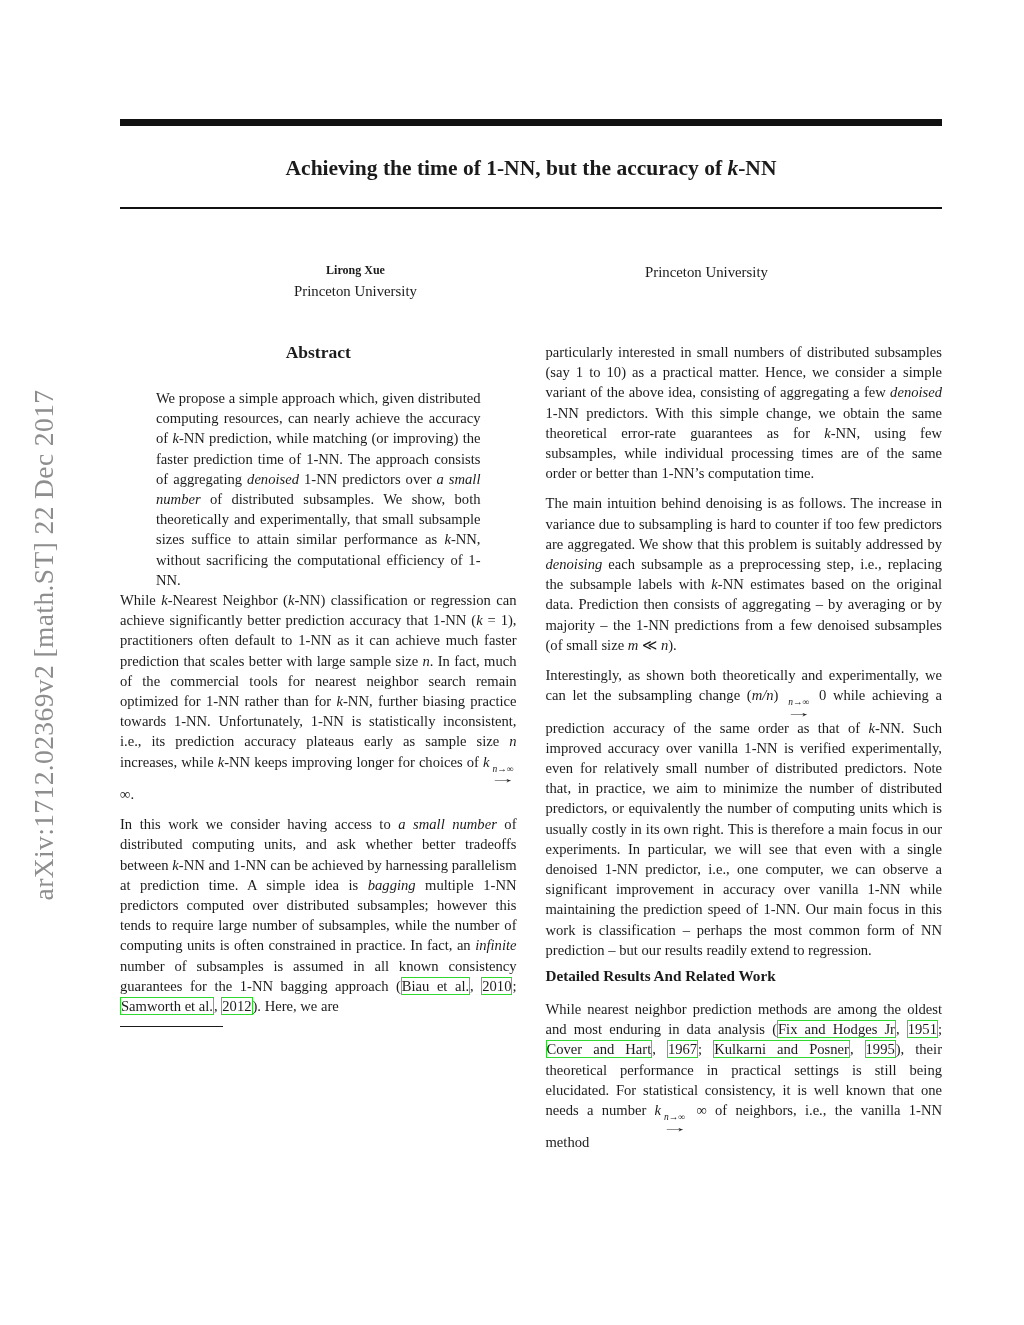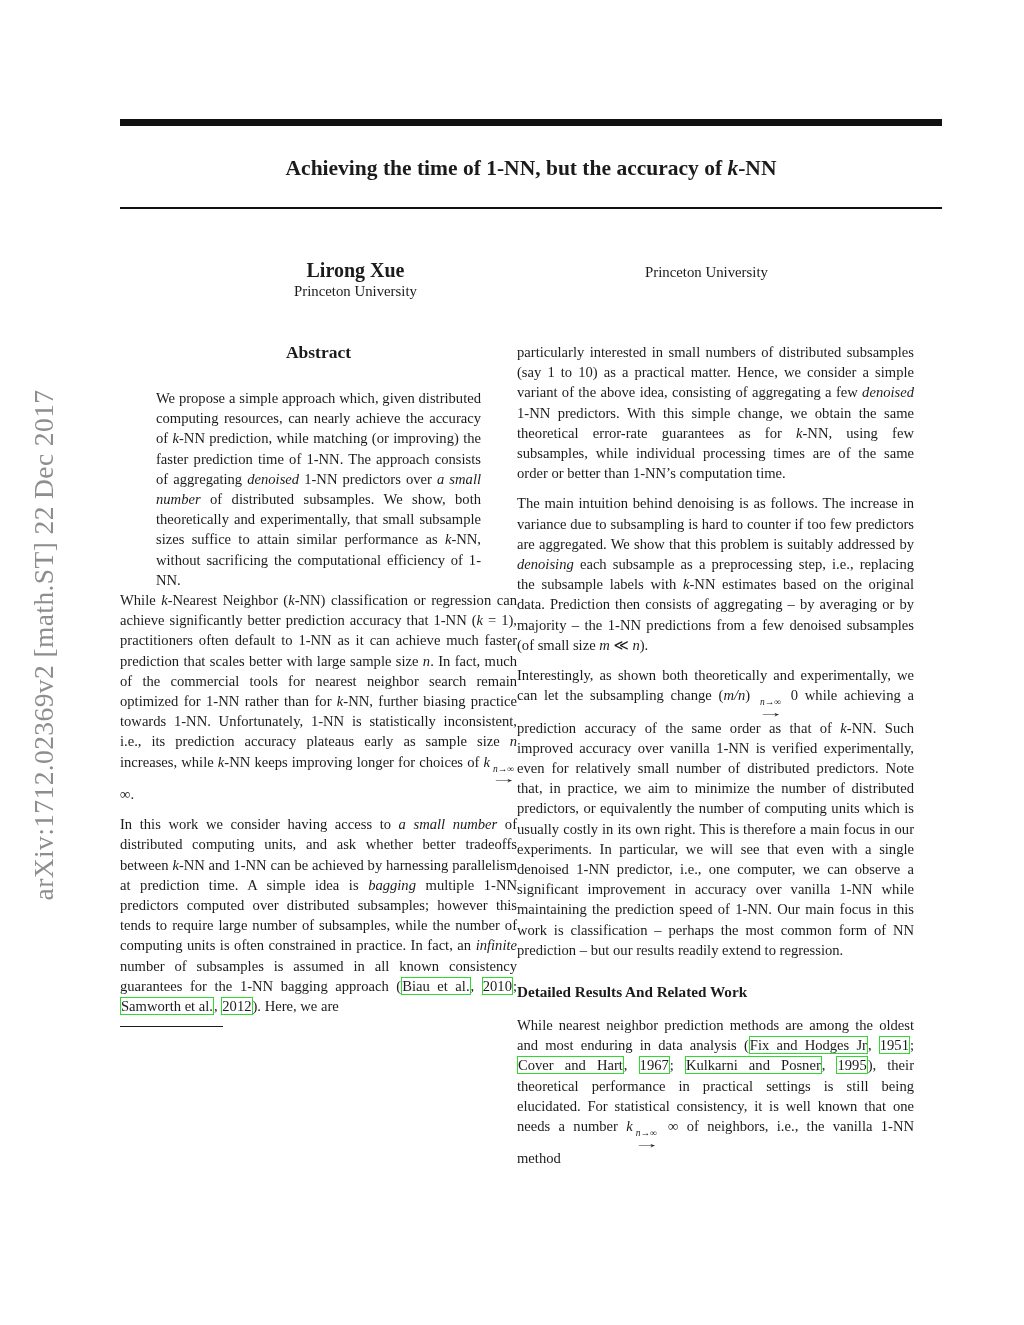--- a/index.html
+++ b/index.html
@@ -6,34 +6,34 @@
   .page{position:relative;width:1024px;height:1325px;background:#ffffff;overflow:hidden;
         font-family:"Liberation Serif", serif;color:#1b1b1b;}
   .arxiv{position:absolute;left:44px;top:645px;transform:translate(-50%,-50%) rotate(-90deg);
          font-size:27.5px;color:#8e8e8e;white-space:nowrap;letter-spacing:0.4px;}
   .content{position:absolute;left:120px;top:0;width:822px;}
   .top-bar{height:7px;background:#111;margin-top:119px;}
   .title{text-align:center;font-size:21.5px;font-weight:bold;margin-top:29px;line-height:26px;}
   .title-rule{height:2px;background:#111;margin-top:26px;}
   .authors{display:flex;padding:0 60px;margin-top:52px;}
   .author{flex:1;text-align:center;}
-  .author-name{font-weight:bold;font-size:20px;line-height:19px;}
+  .author-name{font-weight:bold;font-size:12px;line-height:19px;}
   .author-affil{font-size:14.8px;line-height:19px;margin-top:2px;}
-  .columns{display:flex;margin-top:41px;align-items:flex-start;}
+  .columns{display:flex;gap:29px;margin-top:41px;align-items:flex-start;}
   .col{width:397px;}
   .para{font-size:14.6px;line-height:20.2px;text-align:justify;}
   .para + .para{margin-top:10px;}
   .it{font-style:italic;}
   .cite{border:1.2px solid #30d830;padding:0 0;box-decoration-break:clone;-webkit-box-decoration-break:clone;}
   .abstract-heading{text-align:center;font-weight:bold;font-size:17.5px;line-height:20px;}
   .abstract-body{padding:0 36px;margin-top:26px;}
   .section-heading{font-size:17.5px;font-weight:bold;margin-top:42px;line-height:21px;}
   .section-number{display:inline-block;margin-right:20px;}
   .intro-body{}
-  .subsection-heading{font-size:15.2px;font-weight:bold;margin-top:22px;line-height:19px;}
+  .subsection-heading{font-size:15.2px;font-weight:bold;margin-top:6px;line-height:19px;}
   .related-body{margin-top:14px;}
   .footnote-rule{width:103px;border-top:1.4px solid #1b1b1b;margin-top:10px;}
   .lim{display:inline-flex;flex-direction:column;align-items:center;vertical-align:-0.35em;
        margin:0 3px;line-height:1;}
   .lim .ltop{font-size:9.5px;font-style:italic;line-height:1;}
   .lim .larr{display:inline-block;transform:scaleX(2.1);font-size:13px;line-height:0.75;}
 </style>
 </head>
 <body>
 

